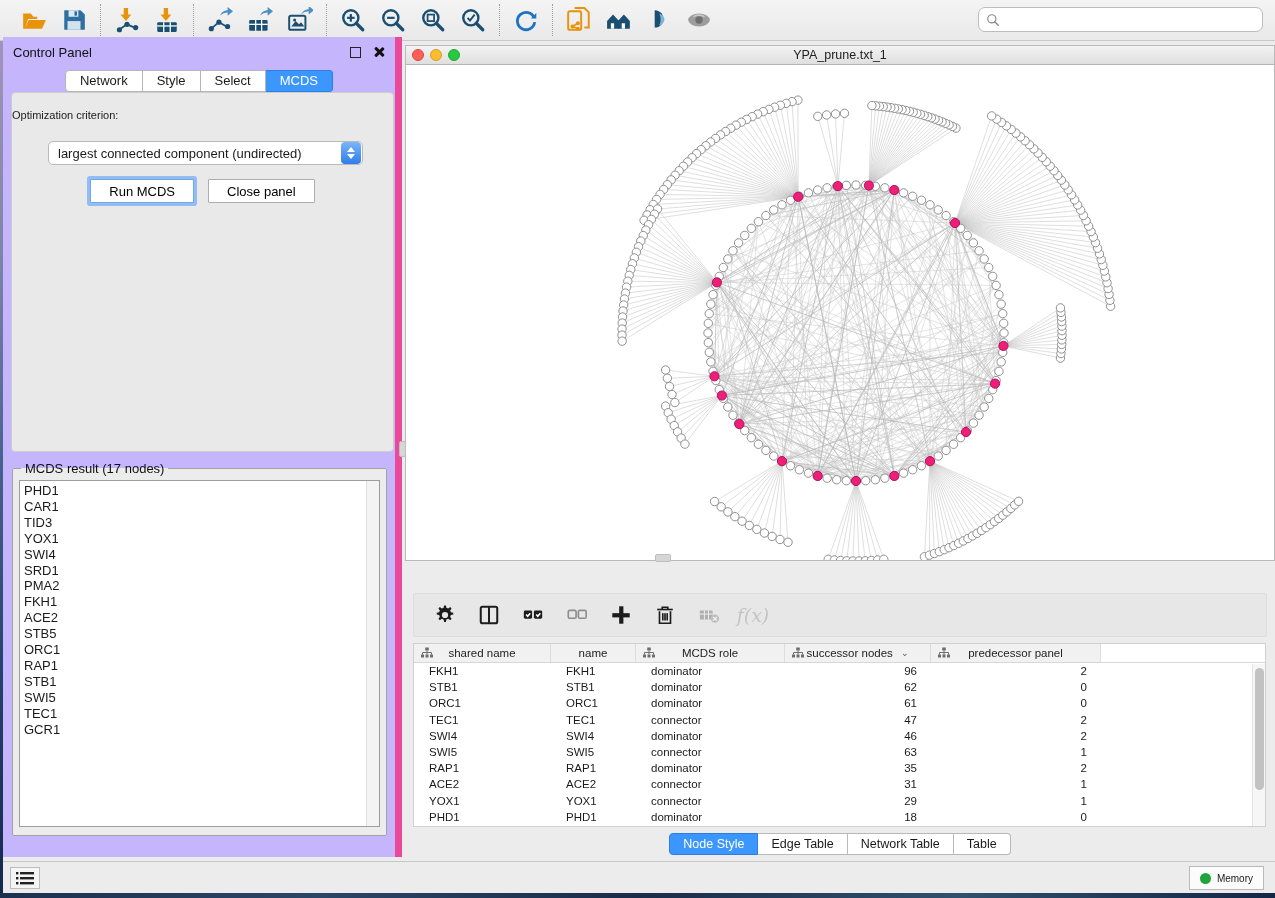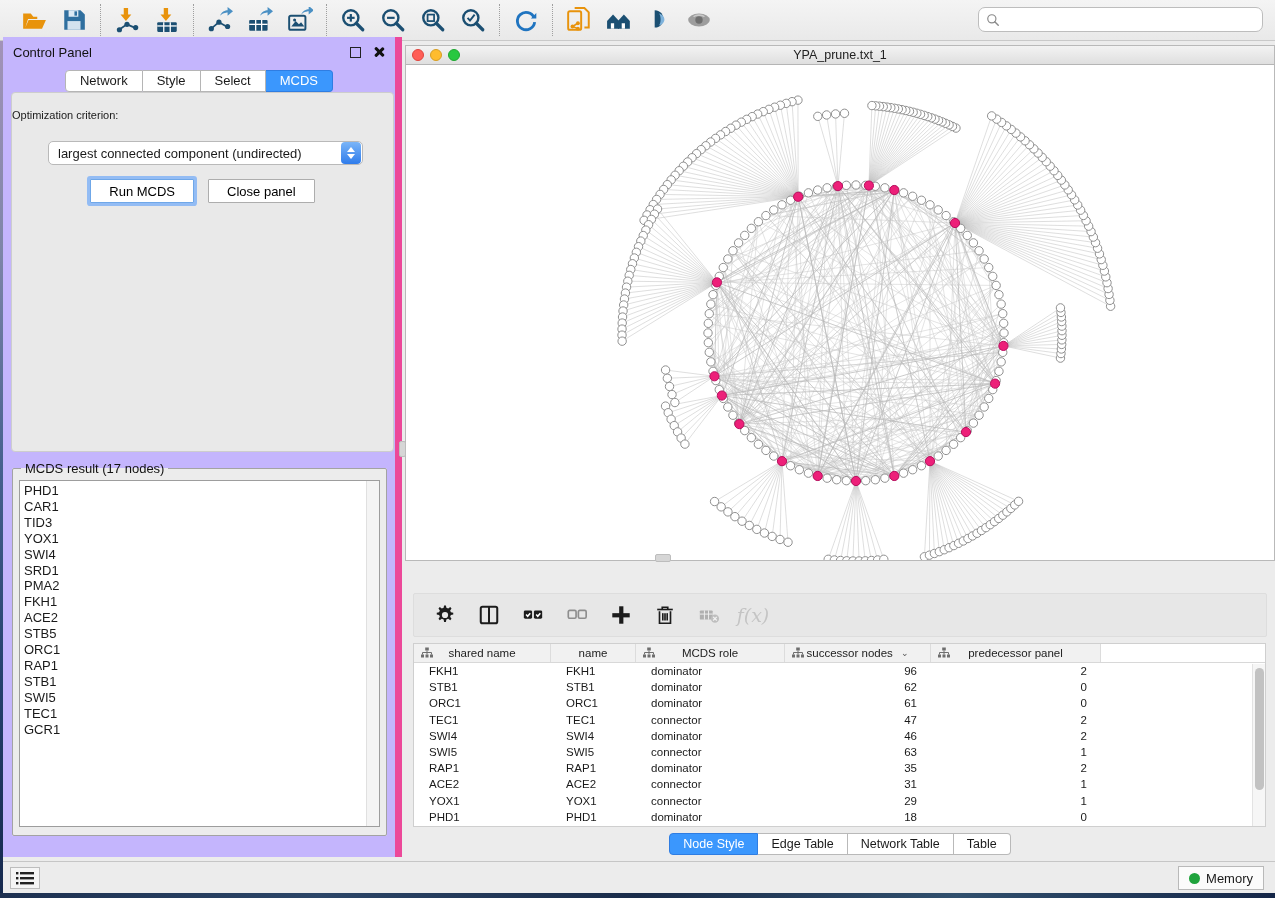--- a/index.html
+++ b/index.html
@@ -85,21 +85,21 @@
 
   .tp-tabs { position:absolute; left:0; right:0; top:268px; display:flex; justify-content:center; }
   .tp-tab { height:22px; line-height:20px; padding:0 13px; background:#ffffff; border:1px solid #b9b9b9; border-left:none; font-size:12.5px; cursor:default; }
   .tp-tab:first-child { border-left:1px solid #b9b9b9; border-radius:4px 0 0 4px; }
   .tp-tab:last-child { border-radius:0 4px 4px 0; }
   .tp-tab.active { background:#3b97fd; border-color:#2f7de2; color:#fff; }
 
   
   .statusbar { position:absolute; left:0; top:861px; width:1275px; height:32px; background:#ececec; border-top:1px solid #c6c6c6; }
   .list-btn { position:absolute; left:10px; top:5px; width:30px; height:22px; background:#f5f5f5; border:1px solid #bdbdbd; display:flex; align-items:center; justify-content:center; }
-  .memory-btn { position:absolute; right:11px; top:4px; height:24px; padding:0 10px; background:#fbfbfb; border:1px solid #b9b9b9; display:flex; align-items:center; gap:6px; font-size:13px; }
+  .memory-btn { position:absolute; right:11px; top:4px; height:24px; padding:0 10px; background:#fbfbfb; border:1px solid #b9b9b9; display:flex; align-items:center; gap:6px; font-size:10px; }
   .mem-dot { width:11px; height:11px; border-radius:50%; }
 </style>
 </head>
 <body>
 
 <div class="toolbar">
   <div id="tb-groups" style="display:flex;align-items:center;">
       <div class="tb-group">
         <div class="tb-btn">
           <svg viewBox="0 0 24 24">

